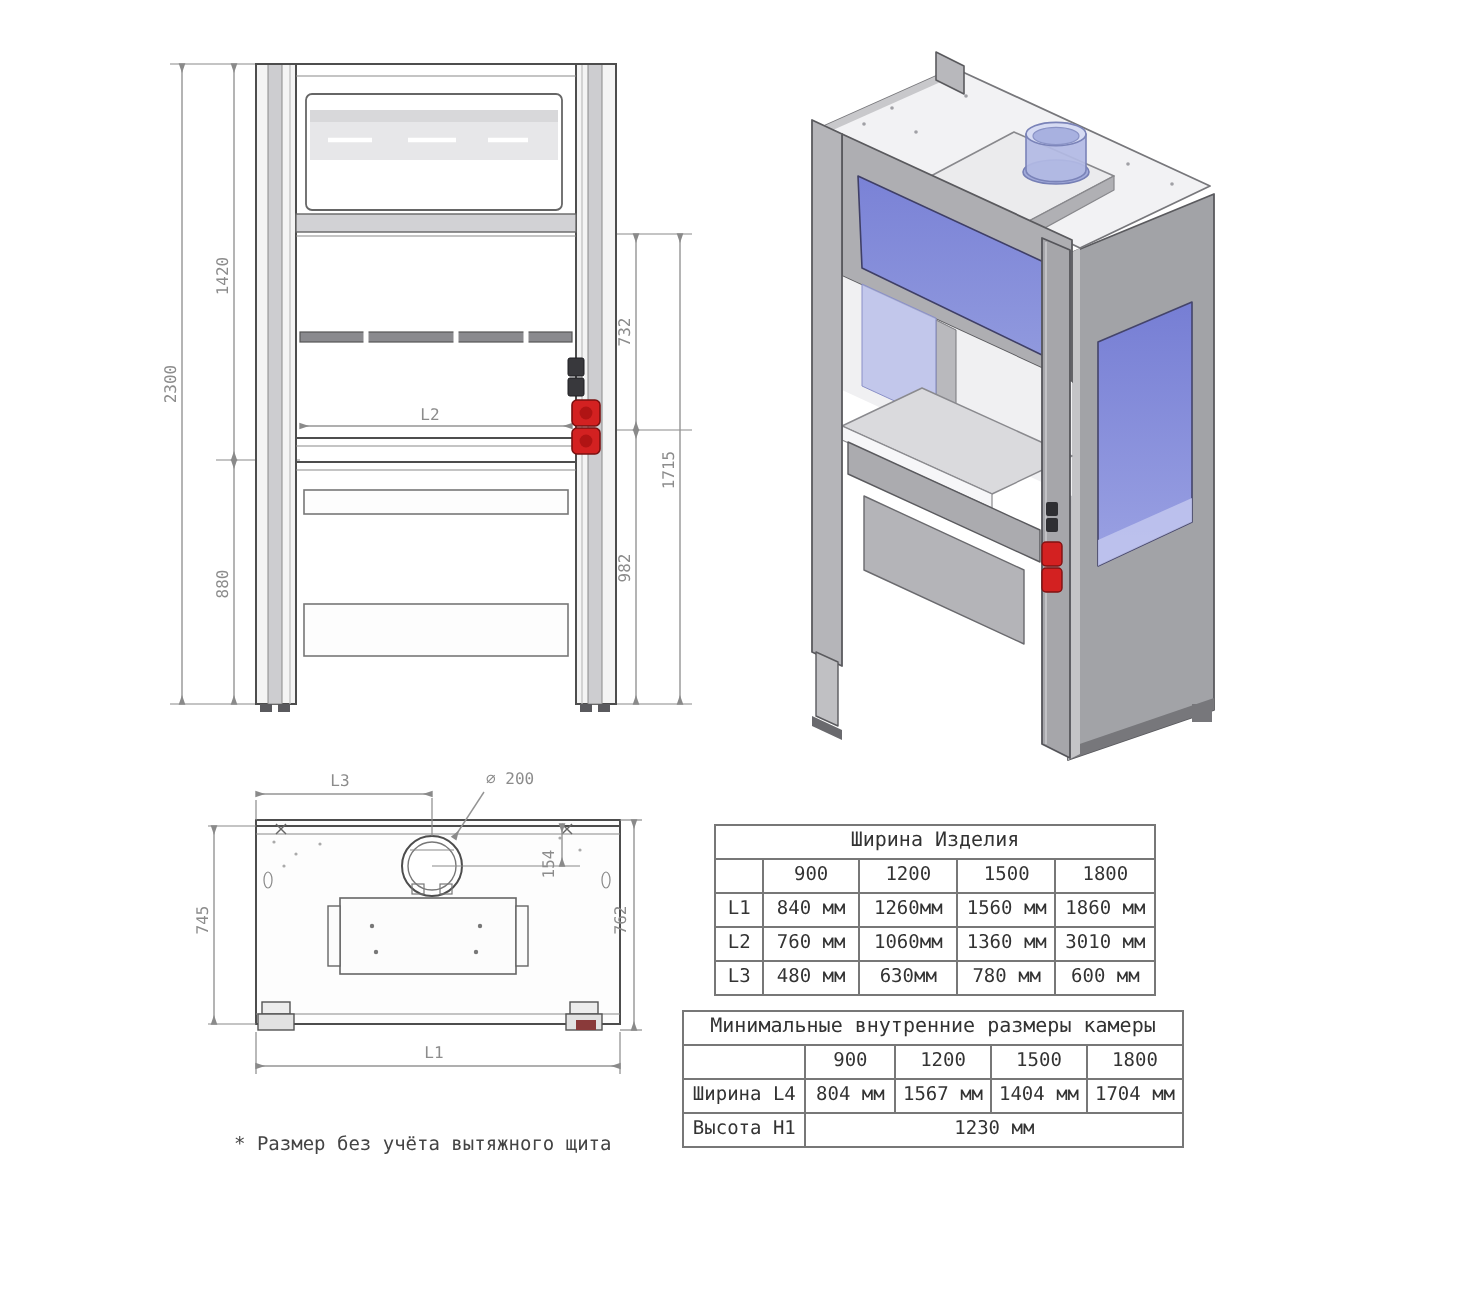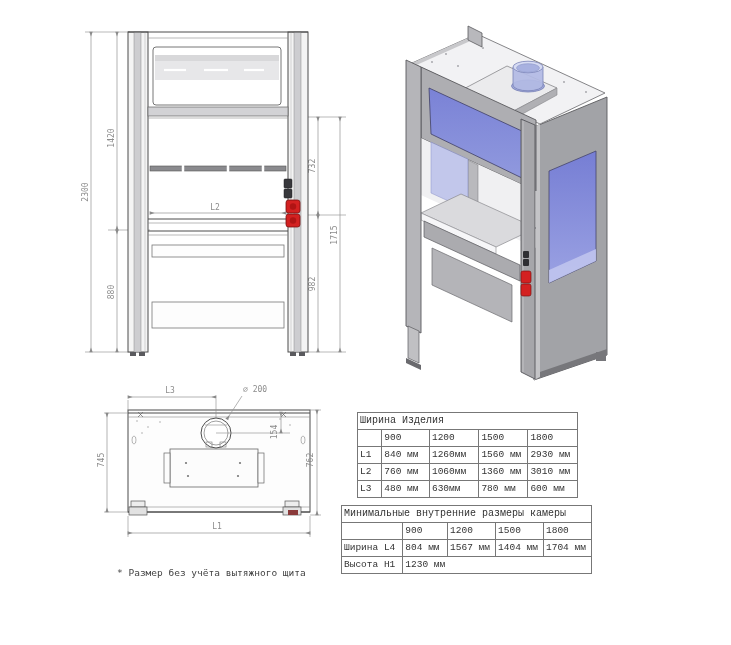--- a/index.html
+++ b/index.html
@@ -4,22 +4,22 @@
 <style>
   html,body{margin:0;padding:0;background:#ffffff;}
   #canvas{position:relative;width:731px;height:645px;background:#ffffff;overflow:hidden;
           font-family:"DejaVu Sans Mono", monospace;}
   svg{position:absolute;left:0;top:0;}
   svg text{font-family:"DejaVu Sans Mono", monospace;fill:#8c8c8c;font-size:8px;}
   .obj{stroke:#4d4d4d;stroke-width:1;fill:none;}
   .thin{stroke:#8a8a8a;stroke-width:.6;fill:none;}
   .dim{stroke:#949494;stroke-width:.7;fill:none;}
   .tbl{position:absolute;border-collapse:collapse;color:#333;background:#fff;}
-  .tbl td,.tbl th{border:1px solid #777;font-weight:normal;text-align:left;
-      font-size:9.5px;padding:0 2px;height:16px;line-height:16px;white-space:nowrap;font-family:Liberation Mono, monospace;}
+  .tbl td,.tbl th{border:1px solid #777;font-weight:normal;text-align:center;
+      font-size:9.5px;padding:0 2px;height:16px;line-height:16px;white-space:nowrap;}
   .tbl .ttl{font-size:10px;}
   #note{position:absolute;left:117px;top:567px;font-size:9.5px;color:#444;white-space:nowrap;text-align:center;}
 </style>
 </head>
 <body>
 
 <div id="canvas">
 
 <svg width="731" height="645" viewBox="0 0 731 645">
   <defs>
@@ -264,21 +264,21 @@
     <td style="width:49px">900</td>
     <td style="width:52px">1200</td>
     <td style="width:47px">1500</td>
     <td style="width:48px">1800</td>
   </tr>
   <tr>
     <td>L1</td>
     <td>840 мм</td>
     <td>1260мм</td>
     <td>1560 мм</td>
-    <td>2930 мм</td>
+    <td>1860 мм</td>
   </tr>
   <tr>
     <td>L2</td>
     <td>760 мм</td>
     <td>1060мм</td>
     <td>1360 мм</td>
     <td>3010 мм</td>
   </tr>
   <tr>
     <td>L3</td>

